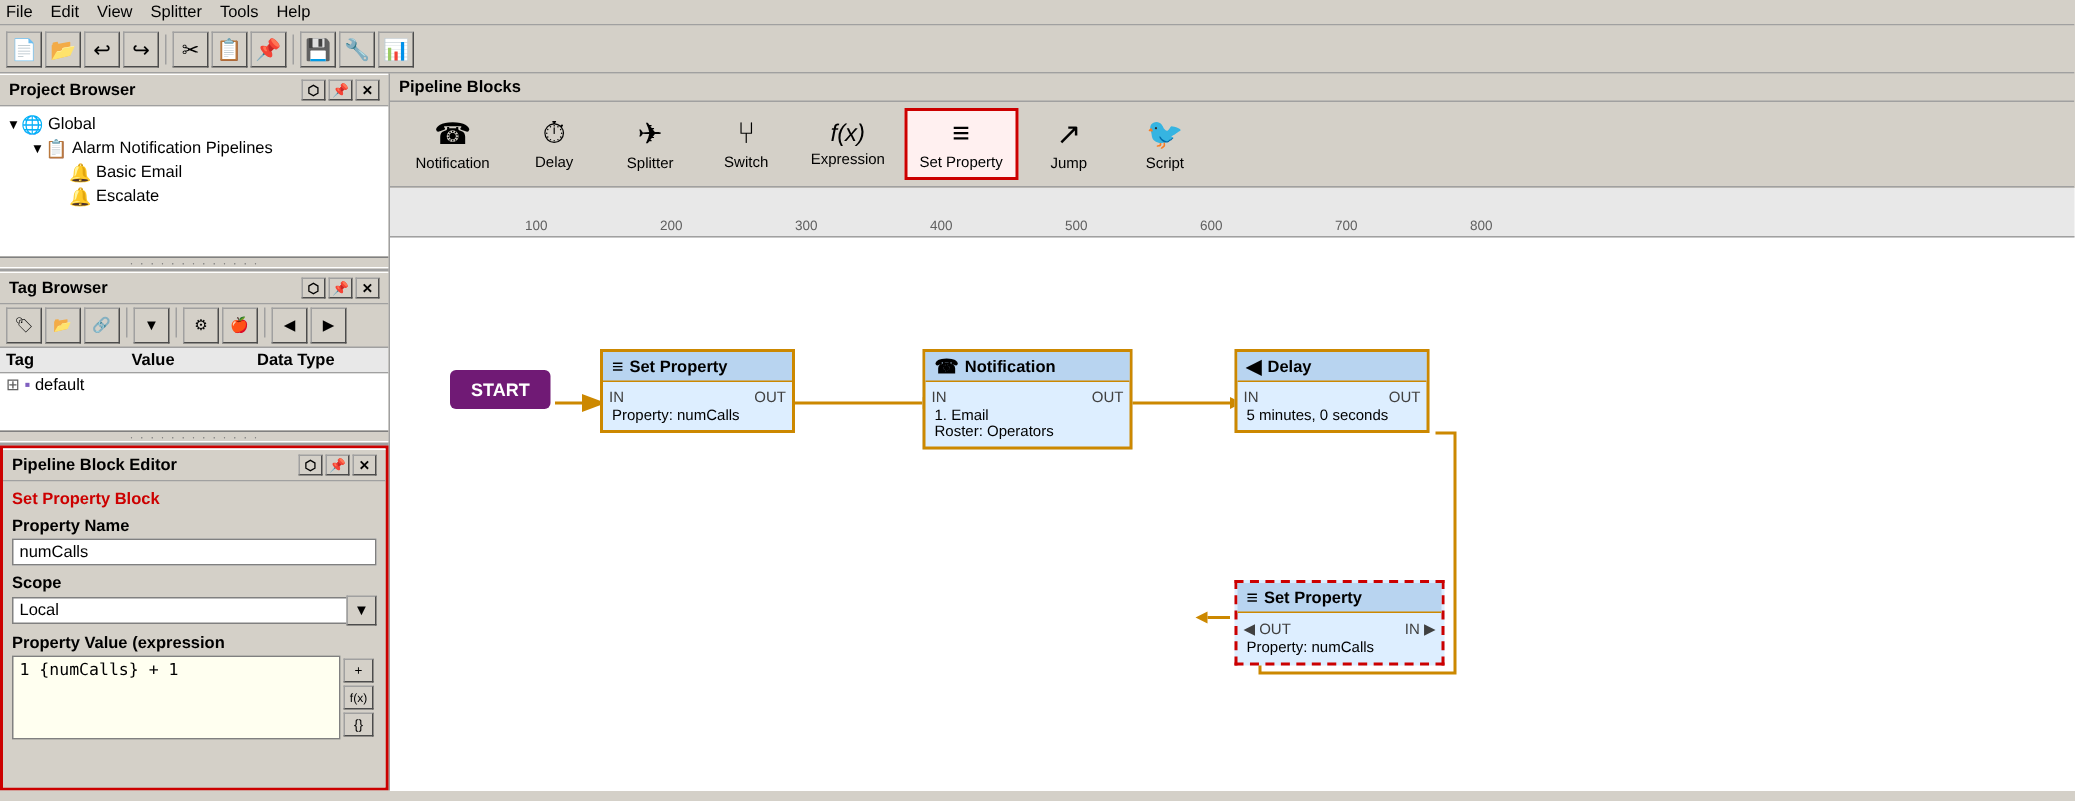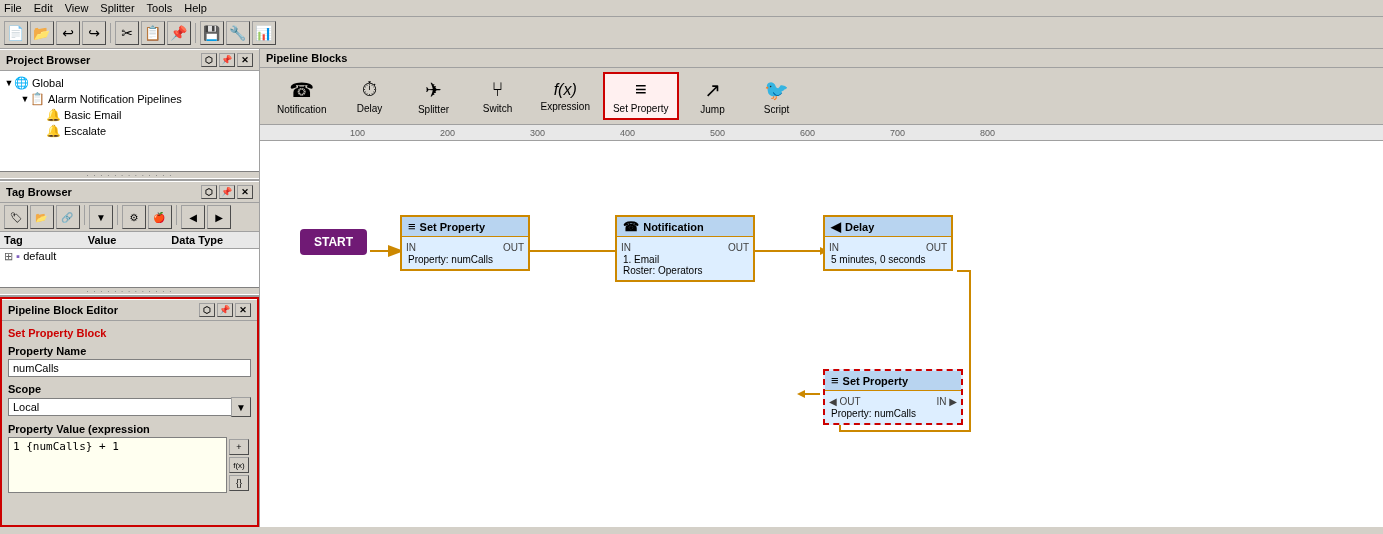--- a/index.html
+++ b/index.html
@@ -58,21 +58,21 @@
     
     .right-panel { flex: 1; display: flex; flex-direction: column; overflow: hidden; }
     .pipeline-header { background: #d4d0c8; border-bottom: 1px solid #a0a0a0; padding: 3px 6px; font-weight: bold; display: flex; align-items: center; justify-content: space-between; }
     .pipeline-toolbar { background: #d4d0c8; border-bottom: 1px solid #a0a0a0; padding: 4px 8px; display: flex; gap: 4px; align-items: center; }
     .pipeline-tool { display: flex; flex-direction: column; align-items: center; padding: 4px 8px; cursor: pointer; border: 1px solid transparent; min-width: 60px; }
     .pipeline-tool.active { border: 2px solid #cc0000; background: #fff0f0; }
     .pipeline-tool-icon { font-size: 20px; margin-bottom: 2px; }
     .pipeline-tool-label { font-size: 10px; text-align: center; }
     
     .pipeline-canvas { flex: 1; background: white; overflow: auto; position: relative; }
-    .canvas-ruler-h { height: 16px; background: #e8e8e8; border-bottom: 1px solid #a0a0a0; display: flex; align-items: flex-end; overflow: hidden; position: relative; }
+    .canvas-ruler-h { height: 33px; background: #e8e8e8; border-bottom: 1px solid #a0a0a0; display: flex; align-items: flex-end; overflow: hidden; position: relative; }
     .canvas-ruler-h span { position: absolute; font-size: 9px; color: #606060; bottom: 2px; }
     .canvas-body { position: relative; height: calc(100% - 16px); overflow: auto; }
     
     
     .pipeline-node { position: absolute; border: 2px solid #cc8800; background: #ddeeff; min-width: 130px; }
     .node-header { background: #b8d4f0; padding: 2px 6px; font-weight: bold; font-size: 11px; display: flex; align-items: center; gap: 4px; border-bottom: 1px solid #cc8800; }
     .node-body { padding: 4px 6px; font-size: 10px; }
     .node-ports { display: flex; justify-content: space-between; align-items: flex-start; padding: 1px 0; }
     .port-label { font-size: 10px; color: #404040; }
     .port-in { margin-left: -2px; }

